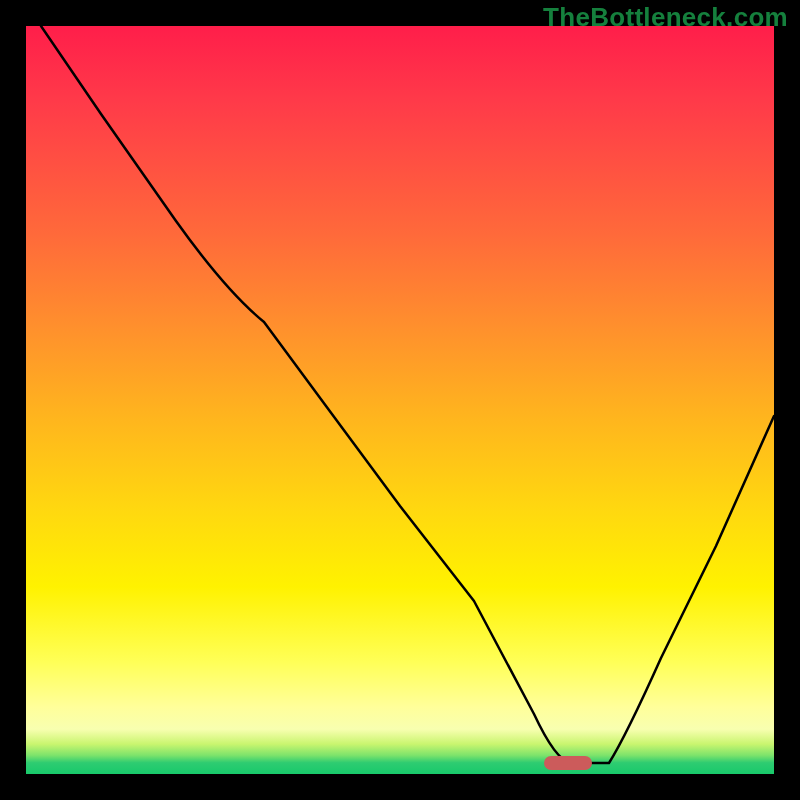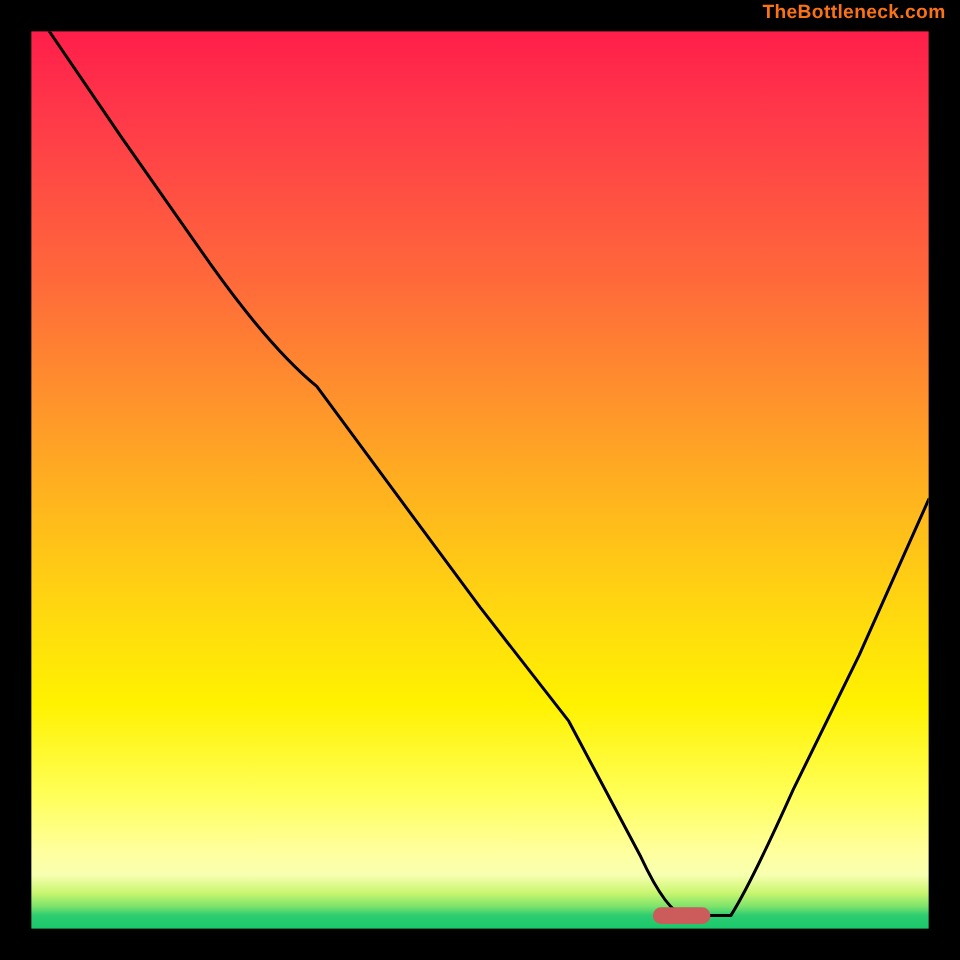--- a/index.html
+++ b/index.html
@@ -15,23 +15,23 @@
     top: 0;
     left: 0;
     width: 800px;
     height: 800px;
     background: #000;
   }
   .watermark {
     position: absolute;
     top: 2px;
     right: 12px;
-    color: #f97316;
+    color: #15803d;
     font-family: Arial, Helvetica, sans-serif;
-    font-size: 16px;
+    font-size: 26px;
     font-weight: 600;
     letter-spacing: 0.3px;
   }
   .plot {
     position: absolute;
     left: 26px;
     top: 26px;
     width: 748px;
     height: 748px;
     overflow: hidden;

